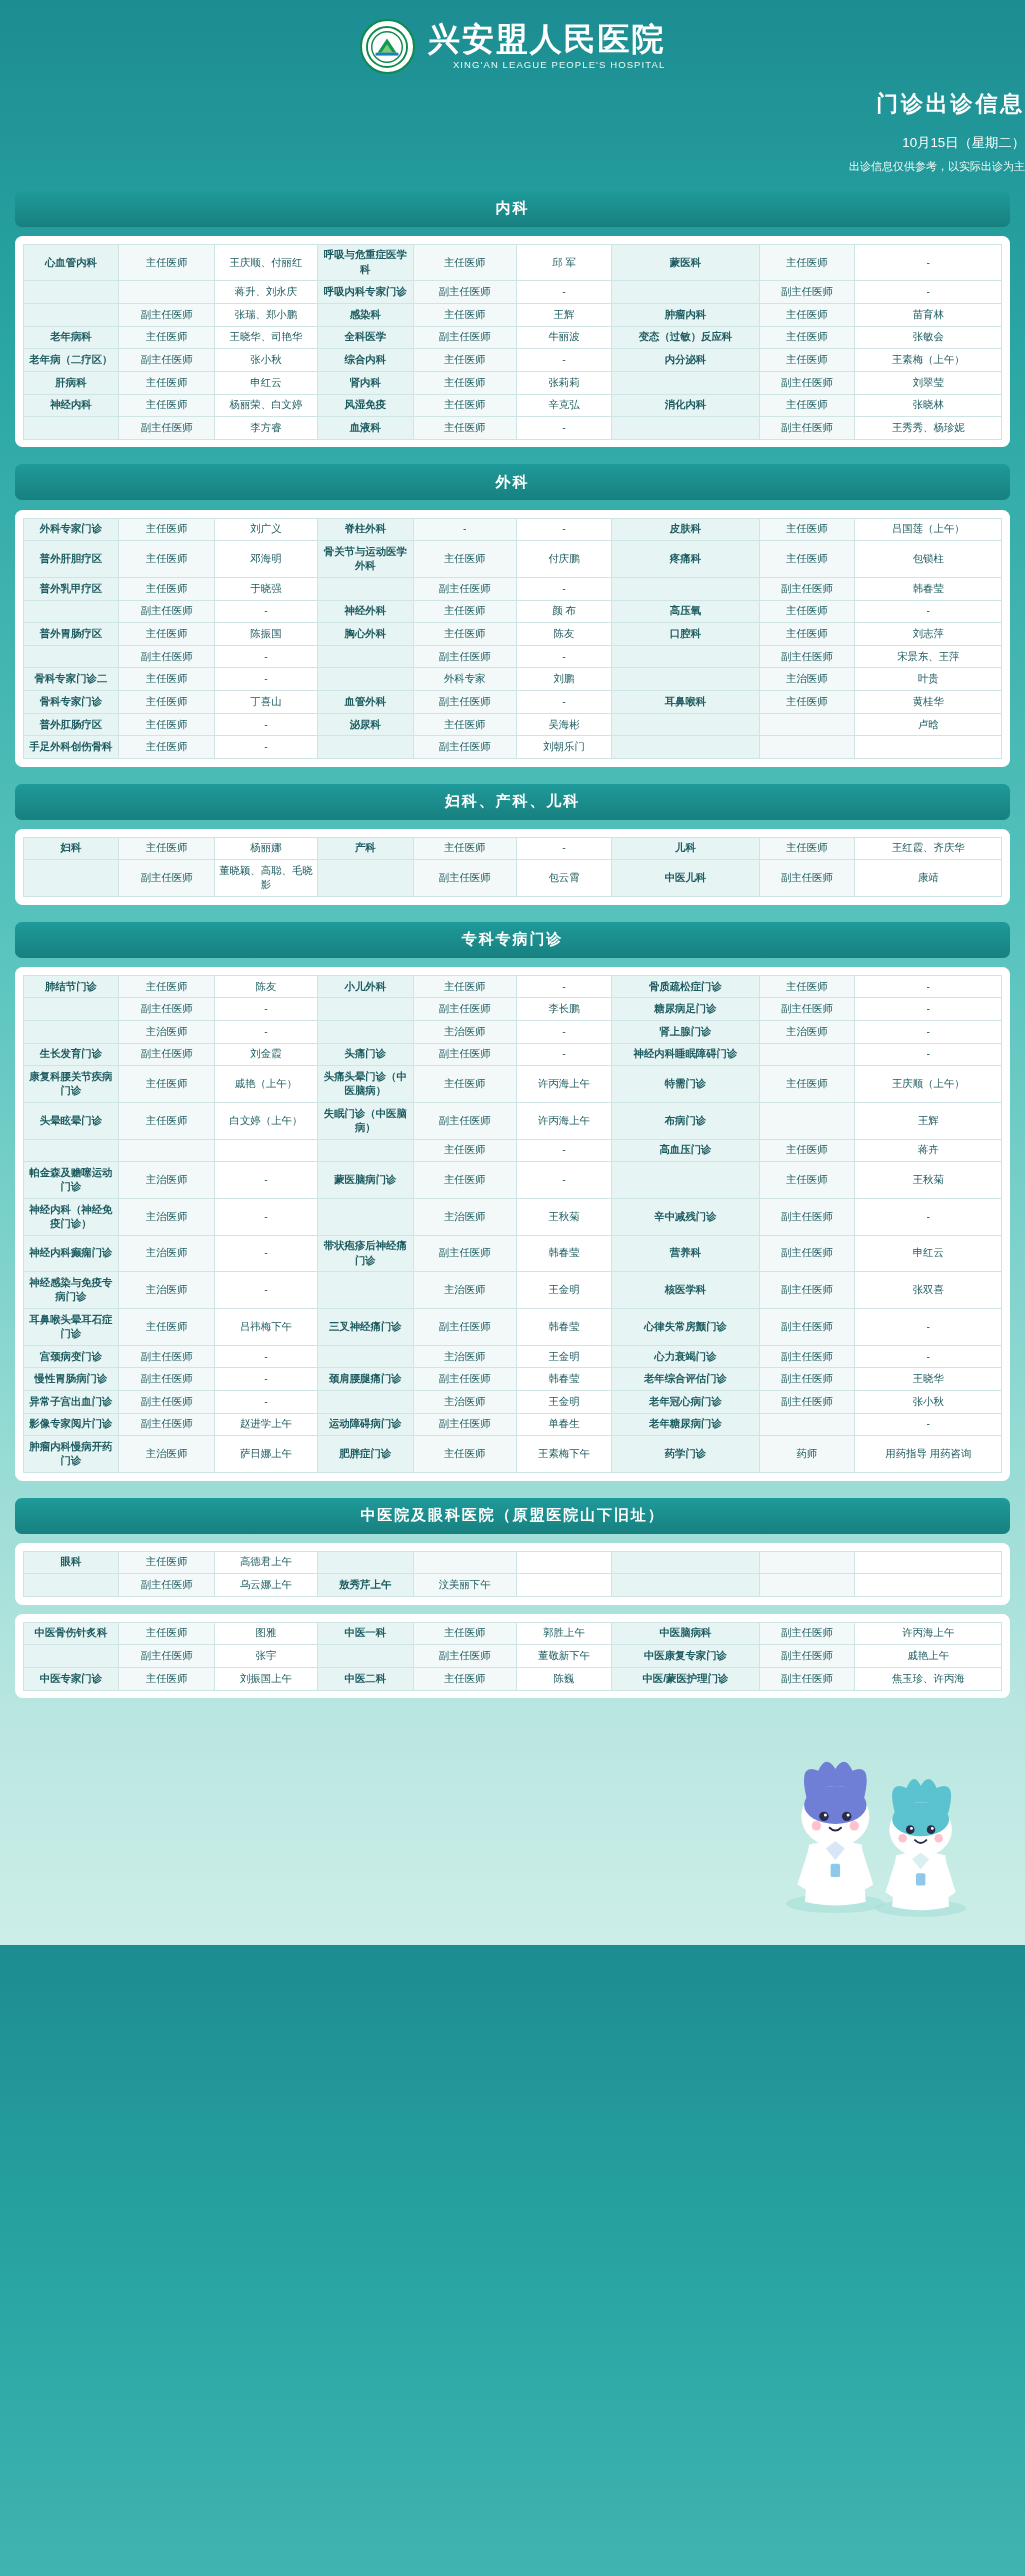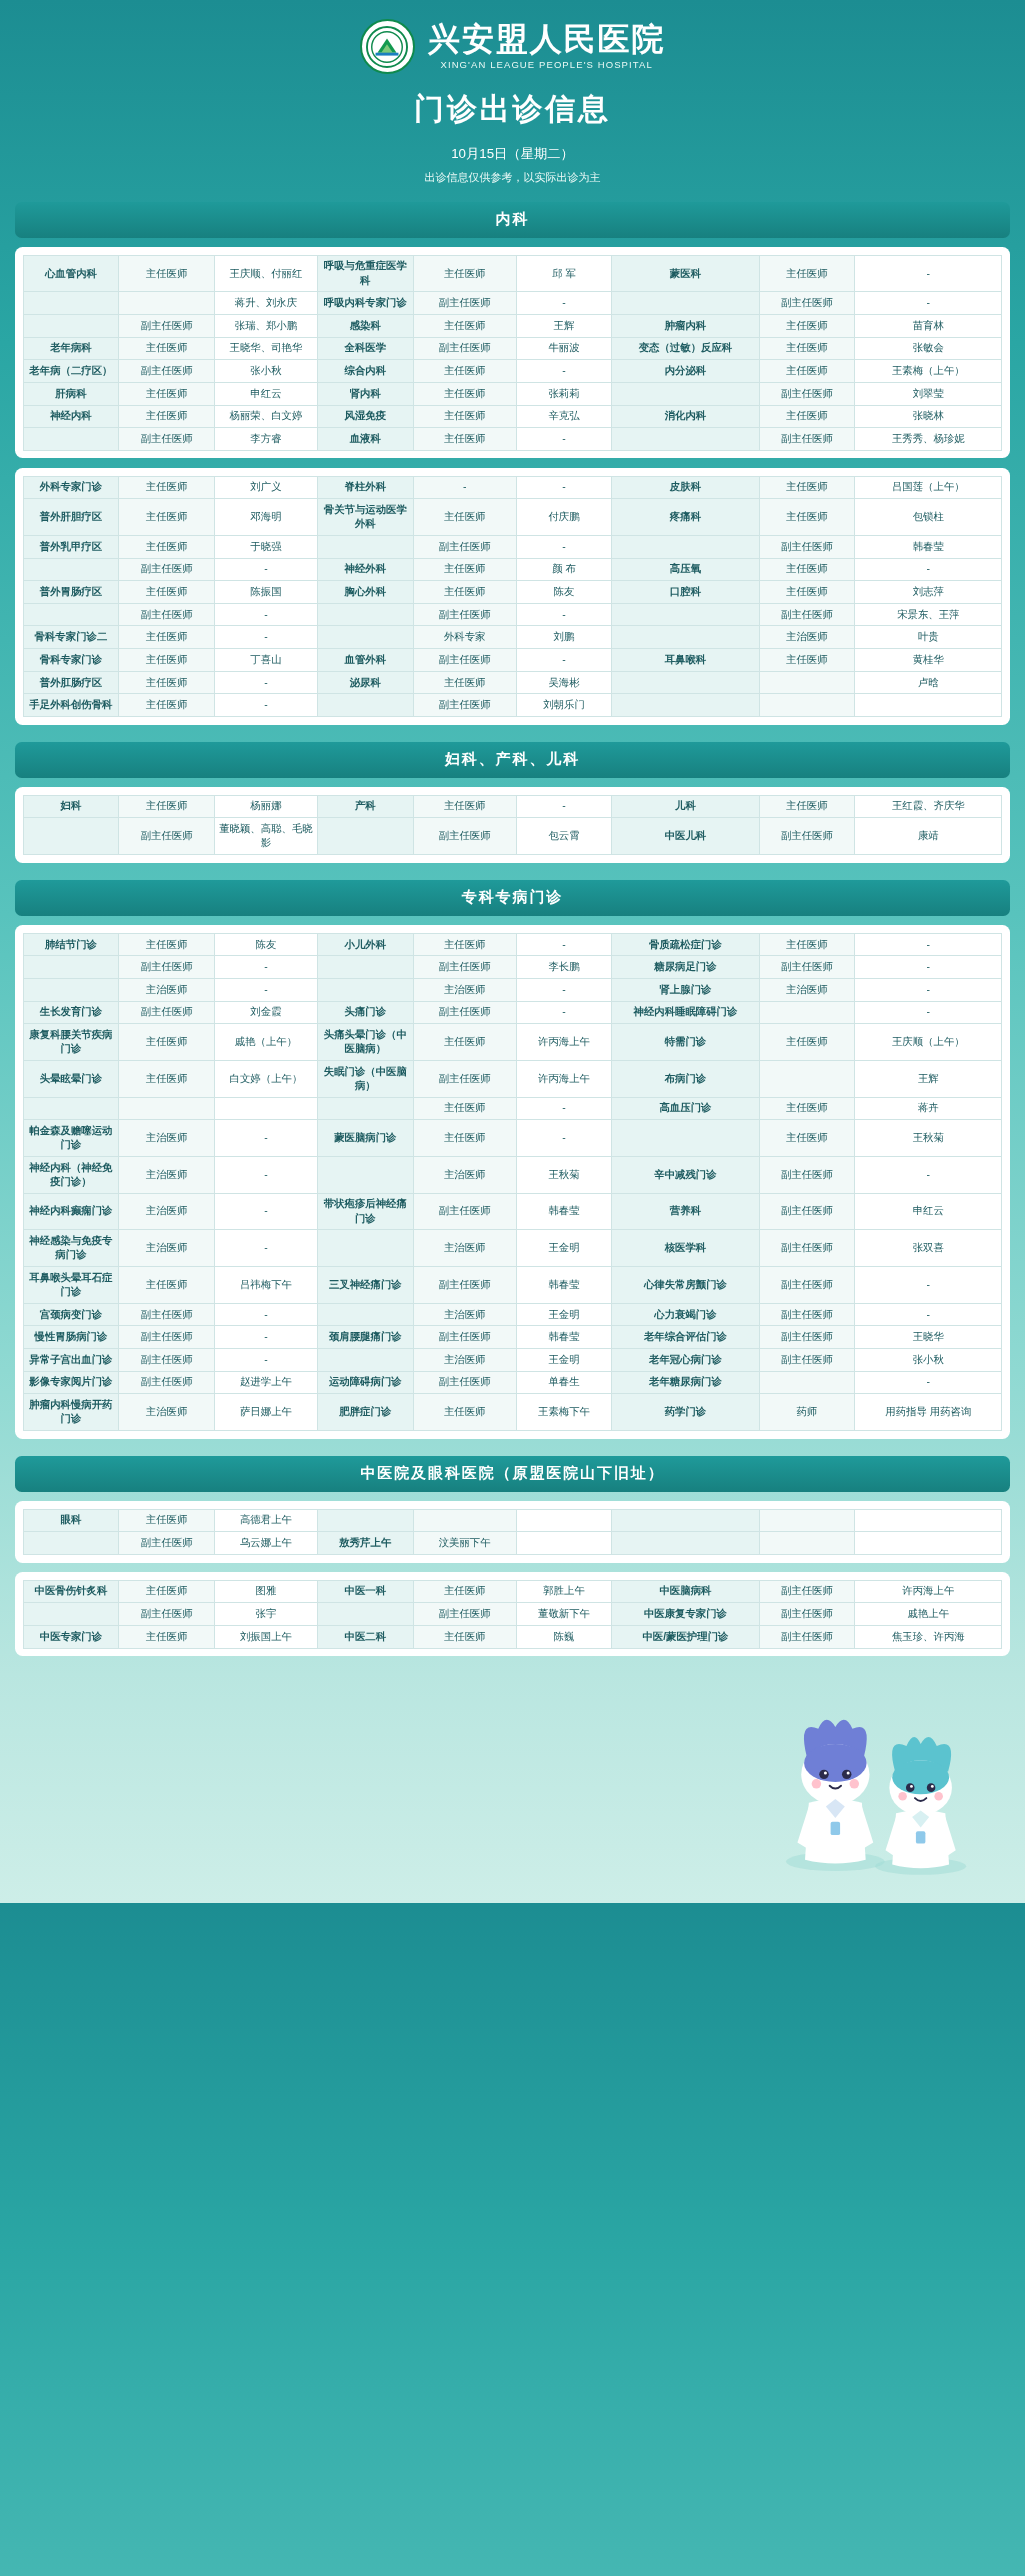--- a/index.html
+++ b/index.html
@@ -6,27 +6,27 @@
   html, body { margin:0; padding:0; }
   body {
     width:1025px;
     background: linear-gradient(180deg,#1c8d92 0%, #2aa6a4 18%, #58c3bd 48%, #8fd9d2 72%, #b9e6e0 88%, #cdeee8 100%);
     font-family:"Liberation Sans","DejaVu Sans",sans-serif;
     color:#14494f;
   }
   .page { width:1025px; position:relative; padding-bottom:247px; }
 
   
-  .hdr { text-align:center; padding-top:19px; }
+  .hdr { text-align:right; padding-top:19px; }
   .logo-row { display:flex; align-items:center; justify-content:center; gap:13.3px; }
   .logo { width:55px; height:55px; border-radius:50%; background:#fff; display:flex; align-items:center; justify-content:center; border:2.8px solid #0f8a4d; }
   .logo svg { display:block; }
   .hosp-cn { font-size:32px; font-weight:bold; color:#ffffff; letter-spacing:1.9px; line-height:1; }
   .hosp-en { font-size:9.5px; color:#eafaf6; letter-spacing:1.1px; margin-top:4.7px; }
-  .main-title { font-size:30px; font-weight:bold; color:#ffffff; margin-top:15px; letter-spacing:2.8px; }
+  .main-title { font-size:22px; font-weight:bold; color:#ffffff; margin-top:15px; letter-spacing:2.8px; }
   .date-line { font-size:13.3px; color:#ffffff; margin-top:15px; font-weight:normal; }
   .note-line { font-size:11px; color:#eefbf8; margin-top:6.6px; }
 
   
   .banner {
     margin:17px 15px 0 15px;
     height:36px;
     border-radius:6.6px;
     background:linear-gradient(180deg,#1f9a9a,#17807f);
     color:#fff;
@@ -197,20 +197,21 @@
               <td class="dept">血液科</td>
               <td class="title">主任医师</td>
               <td class="val empty">-</td>
               <td class="dept"></td>
               <td class="title">副主任医师</td>
               <td class="val">王秀秀、杨珍妮</td>
             </tr>
           </tbody>
         </table>
       </div>
+      <div class="banner">外科</div>
       <div class="card">
         <table class="sched">
           <colgroup>
             <col class="c1">
             <col class="c2">
             <col class="c3">
             <col class="c4">
             <col class="c5">
             <col class="c6">
             <col class="c7">

